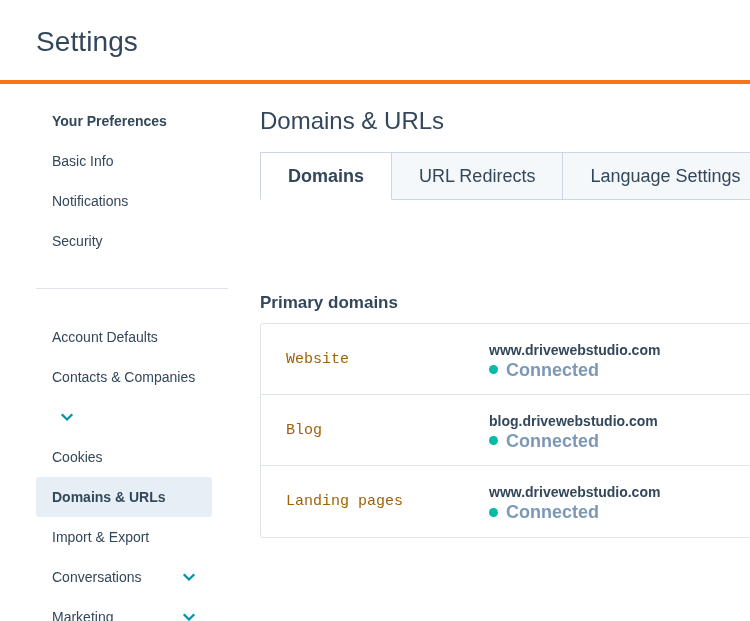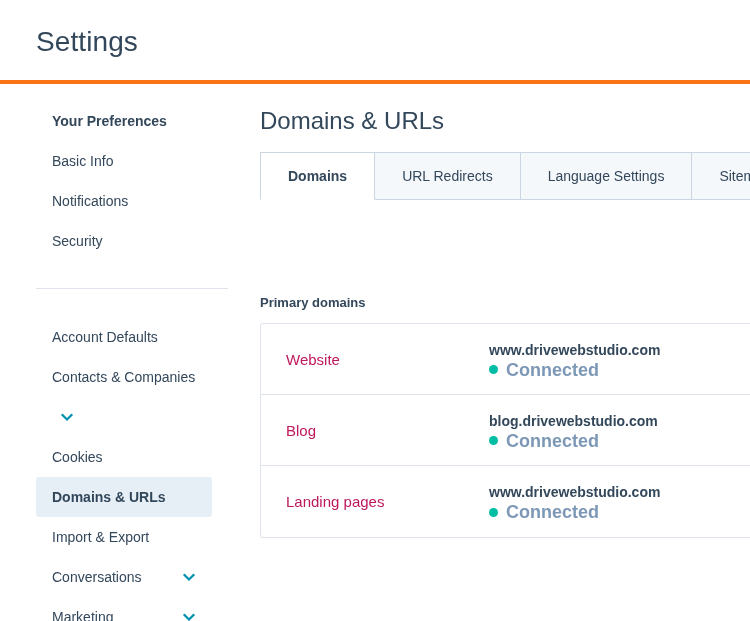--- a/index.html
+++ b/index.html
@@ -116,41 +116,41 @@
     height: 48px;
     display: flex;
     align-items: stretch;
     white-space: nowrap;
   }
   .tab {
     display: flex;
     align-items: center;
     justify-content: center;
     padding: 0 27px;
-    font-size: 14px;
+    font-size: 18px;
     color: #33475b;
     background: #f5f8fa;
     border: 1px solid #cbd6e2;
     border-left: none;
     box-sizing: border-box;
     cursor: pointer;
   }
   .tab:first-child { border-left: 1px solid #cbd6e2; }
   .tab.active {
     background: #ffffff;
     border-bottom-color: #ffffff;
     font-weight: bold;
   }
 
   
   .block-title {
     position: absolute;
     left: 10px;
     top: 208px;
-    font-size: 13px;
+    font-size: 17px;
     font-weight: bold;
     color: #33475b;
     line-height: 20px;
   }
   .domain-card {
     position: absolute;
     left: 10px;
     top: 238px;
     width: 560px;
     border: 1px solid #dfe3eb;
@@ -164,21 +164,22 @@
     height: 71px;
     box-sizing: border-box;
     border-bottom: 1px solid #dfe3eb;
     padding-left: 25px;
   }
   .domain-row:last-child { border-bottom: none; }
   .domain-type {
     flex: 0 0 auto;
     width: 203px;
     font-size: 15px;
-    color: #be185d;
+    color: #a16207;
+    font-family: Liberation Mono, monospace;
   }
   .domain-info { flex: 1 1 auto; }
   .domain-name {
     font-size: 14px;
     font-weight: bold;
     color: #33475b;
     line-height: 18px;
   }
   .domain-status {
     display: flex;

